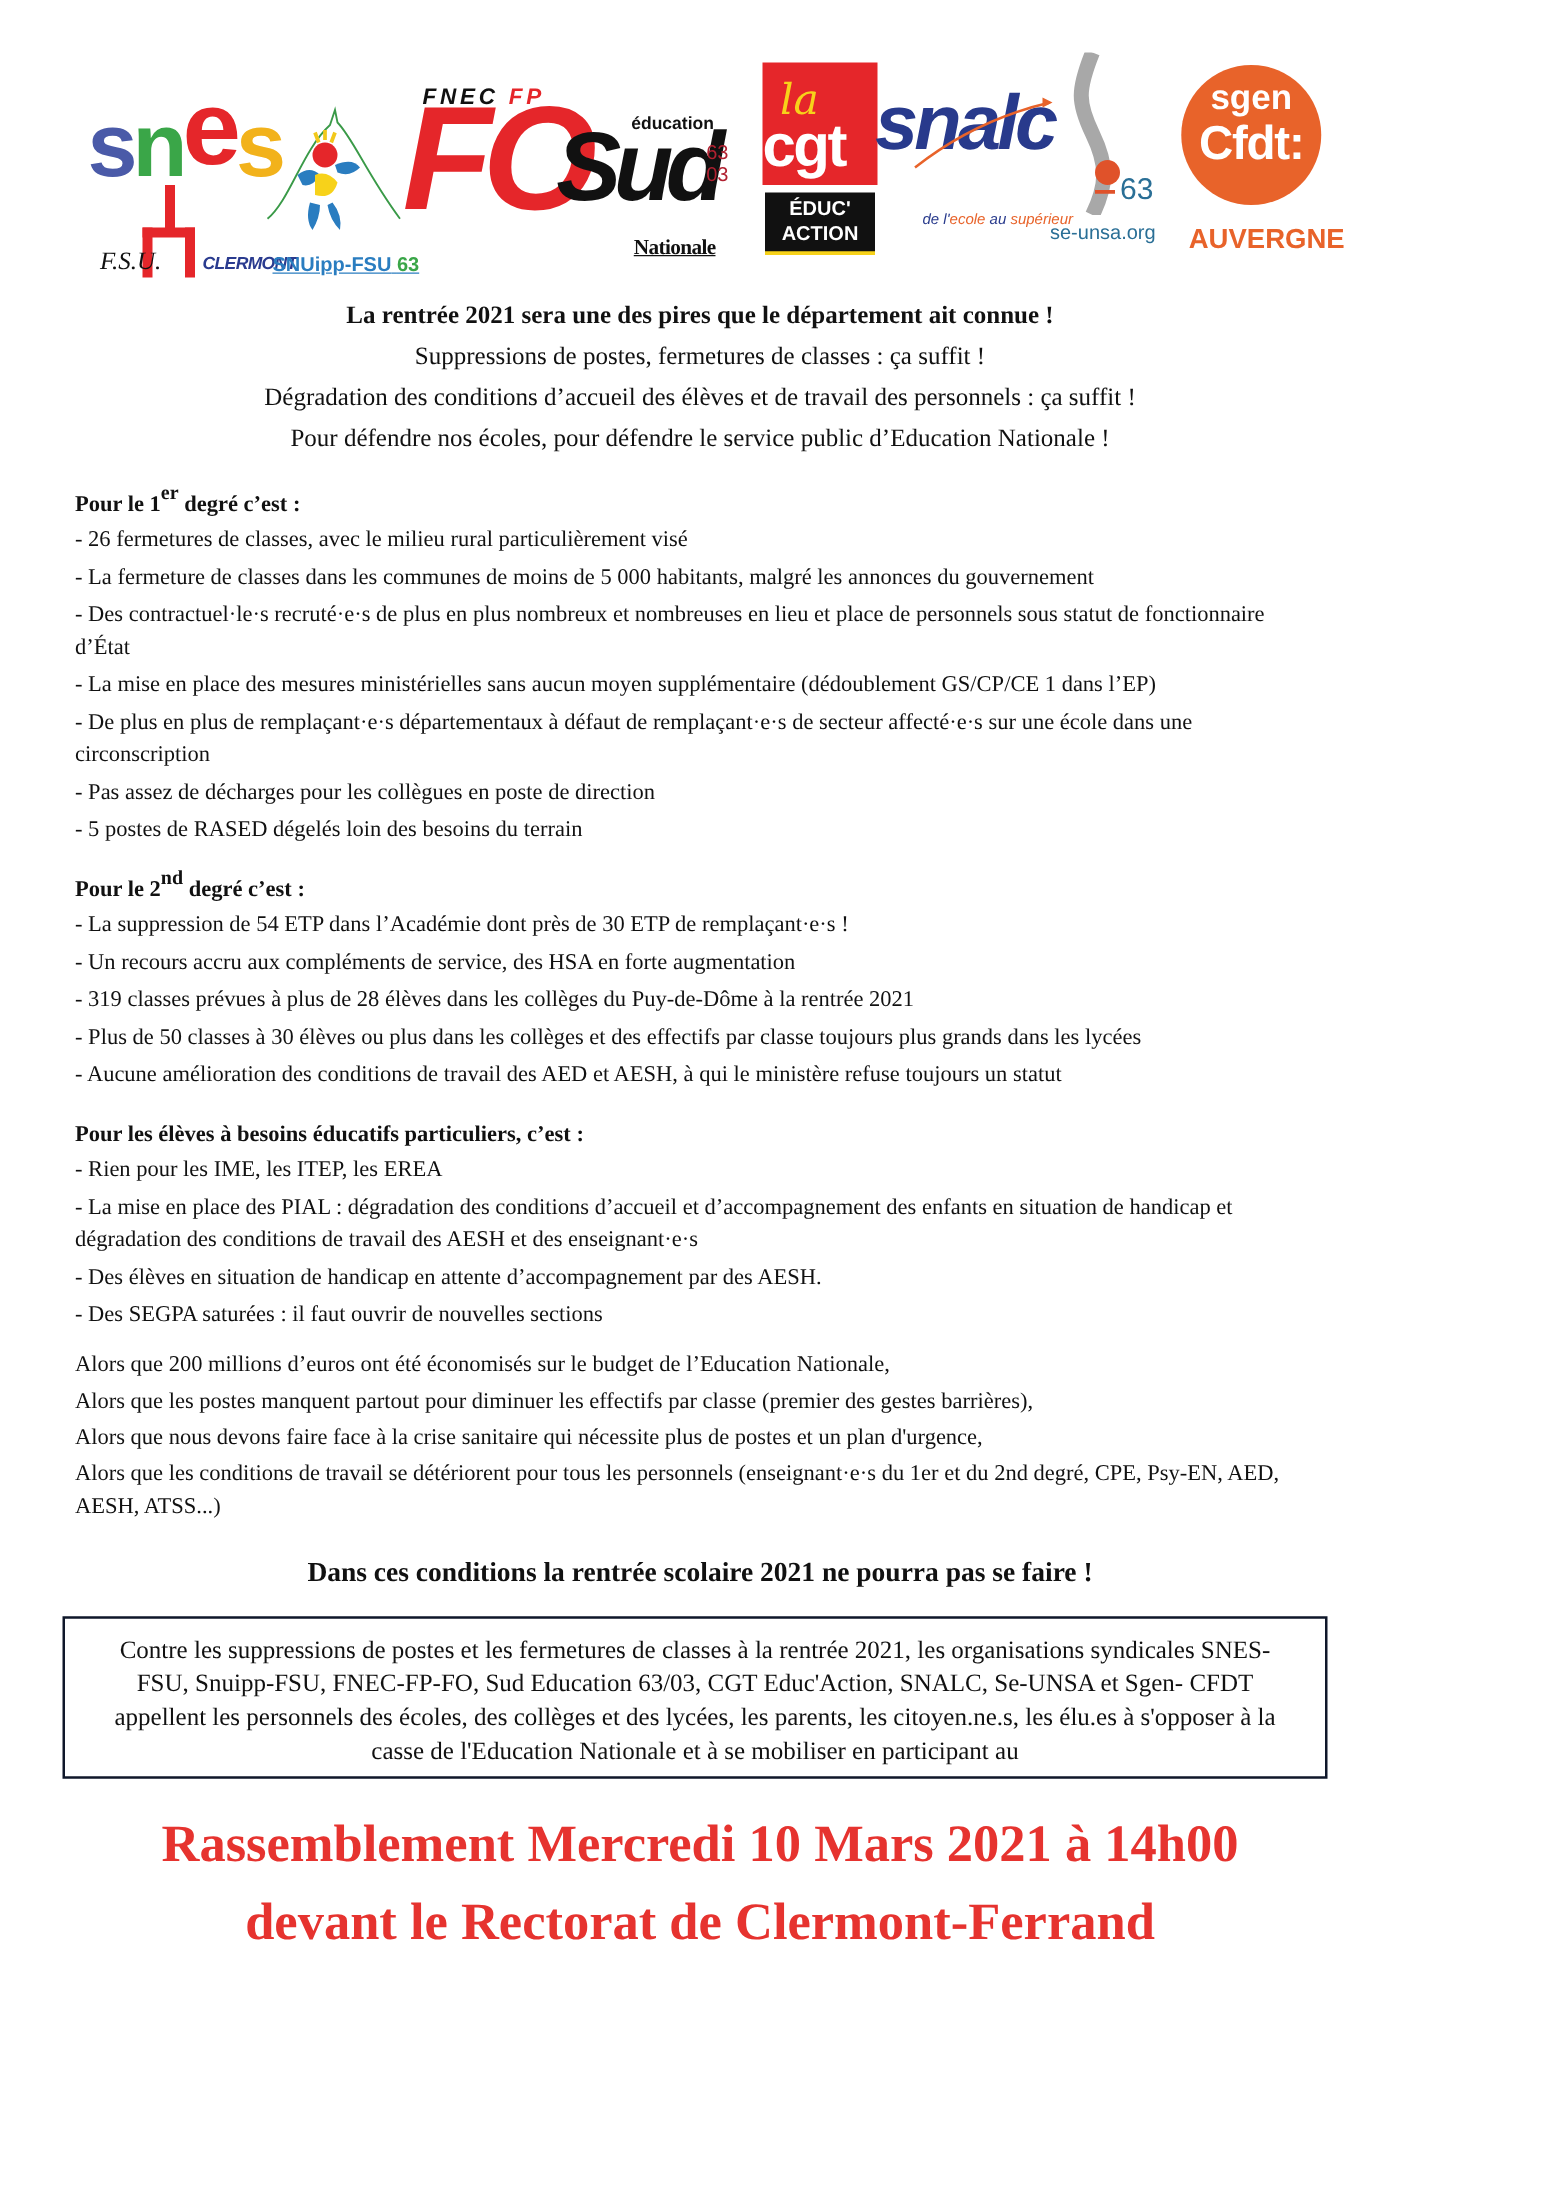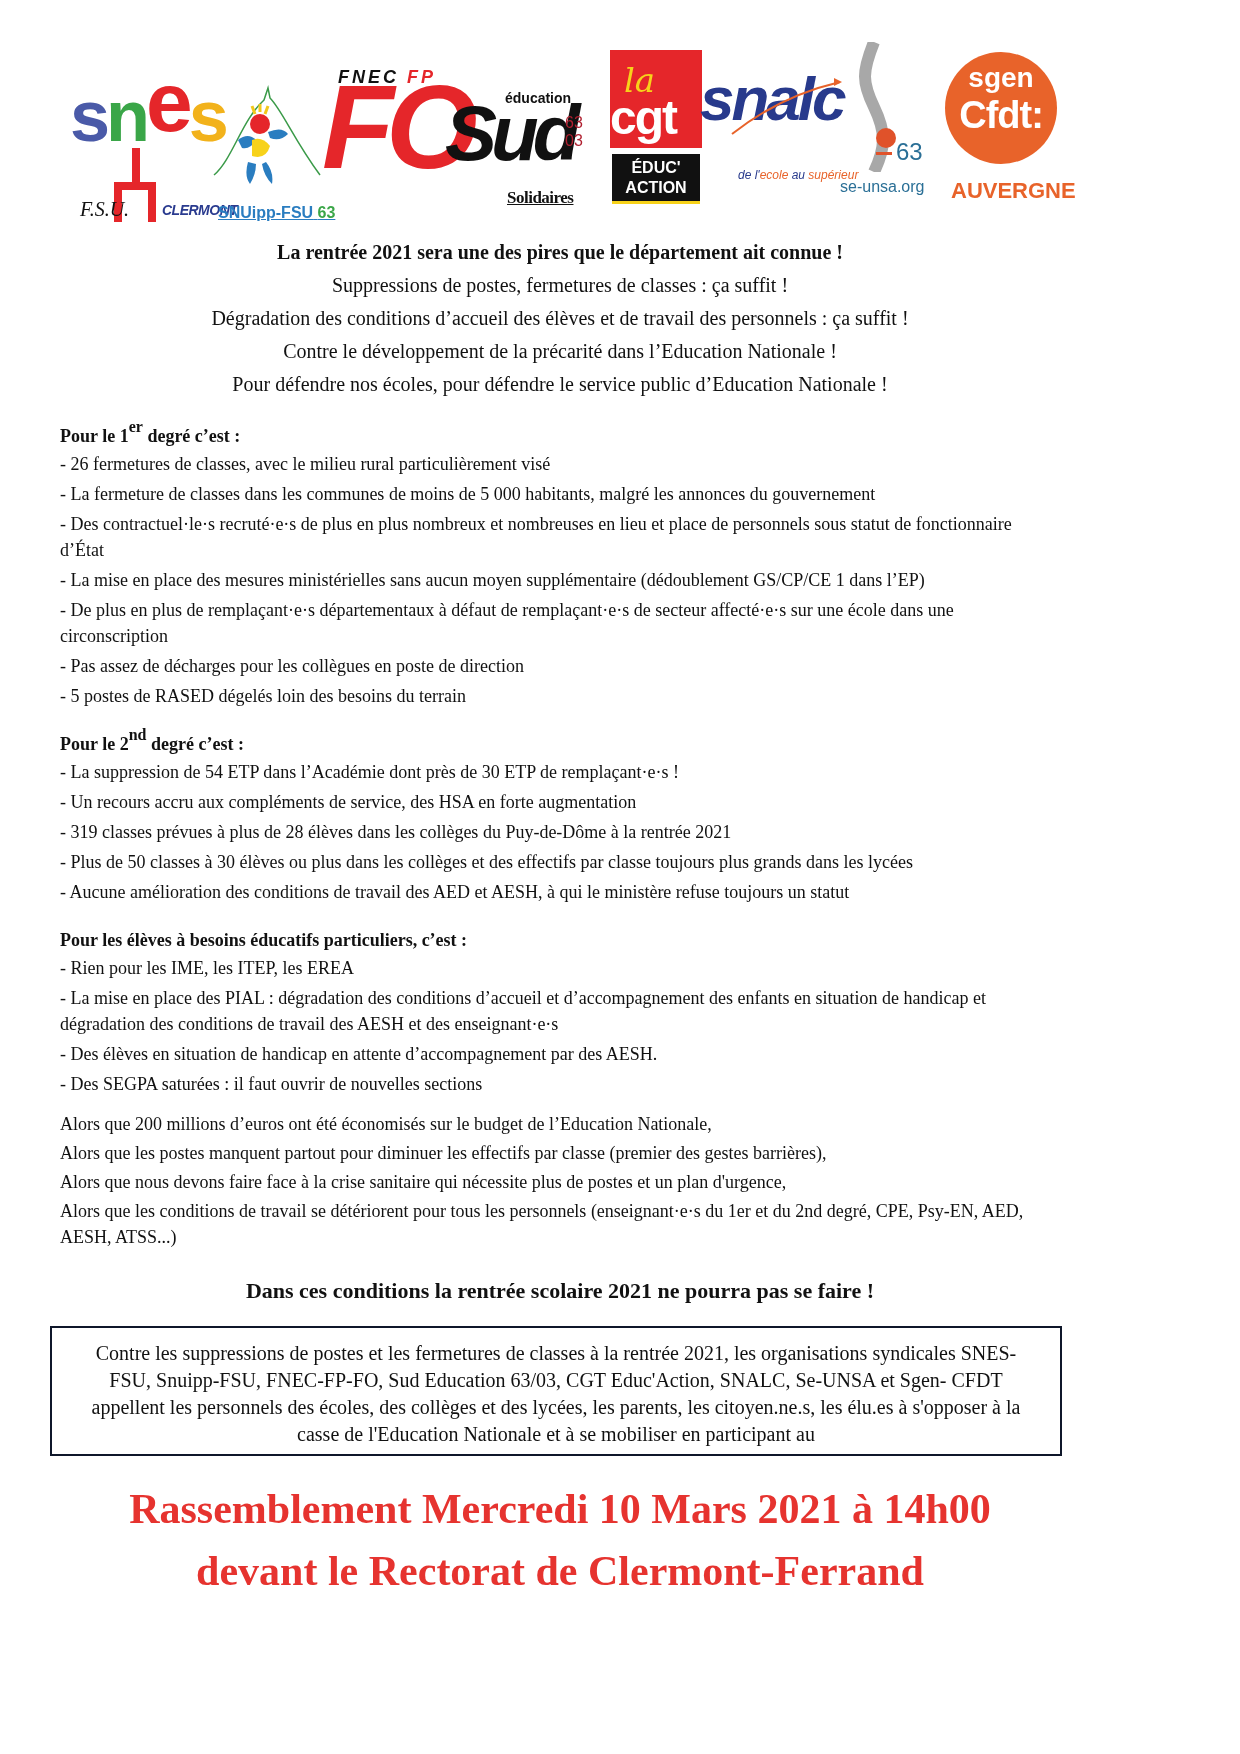--- a/index.html
+++ b/index.html
@@ -99,21 +99,21 @@
     <div class="big">FO</div>
   </div>
 
   <div class="logo sud">
     <div class="edu">éducation</div>
     <div class="big">Sud</div>
     <div class="num">
         <div>63</div>
         <div>03</div>
       </div>
-    <div class="sol">Solidaires</div>
+    <div class="sol">Nationale</div>
   </div>
 
   <div class="logo cgt">
     <div class="red"></div>
     <div class="la">la</div>
     <div class="word">cgt</div>
     <div class="blk">
         <div>ÉDUC'</div>
         <div>ACTION</div>
       </div>
@@ -145,21 +145,20 @@
       </div>
     <div class="reg">AUVERGNE</div>
   </div>
 </div>
 
 <div class="content">
   <div class="intro">
     <div class="headline">La rentrée 2021 sera une des pires que le département ait connue !</div>
     <div>Suppressions de postes, fermetures de classes : ça suffit !</div>
     <div>Dégradation des conditions d’accueil des élèves et de travail des personnels : ça suffit !</div>
-    <div>Contre le développement de la précarité dans l’Education Nationale !</div>
     <div>Pour défendre nos écoles, pour défendre le service public d’Education Nationale !</div>
   </div>
 
   <div class="section">
     <div class="sec-title"><span>Pour le 1</span><sup>er</sup><span> degré c’est :</span></div>
     <div class="item">- 26 fermetures de classes, avec le milieu rural particulièrement visé</div>
     <div class="item">- La fermeture de classes dans les communes de moins de 5 000 habitants, malgré les annonces du gouvernement</div>
     <div class="item">- Des contractuel·le·s recruté·e·s de plus en plus nombreux et nombreuses en lieu et place de personnels sous statut de fonctionnaire d’État</div>
     <div class="item">- La mise en place des mesures ministérielles sans aucun moyen supplémentaire (dédoublement GS/CP/CE 1 dans l’EP)</div>
     <div class="item">- De plus en plus de remplaçant·e·s départementaux à défaut de remplaçant·e·s de secteur affecté·e·s sur une école dans une circonscription</div>

